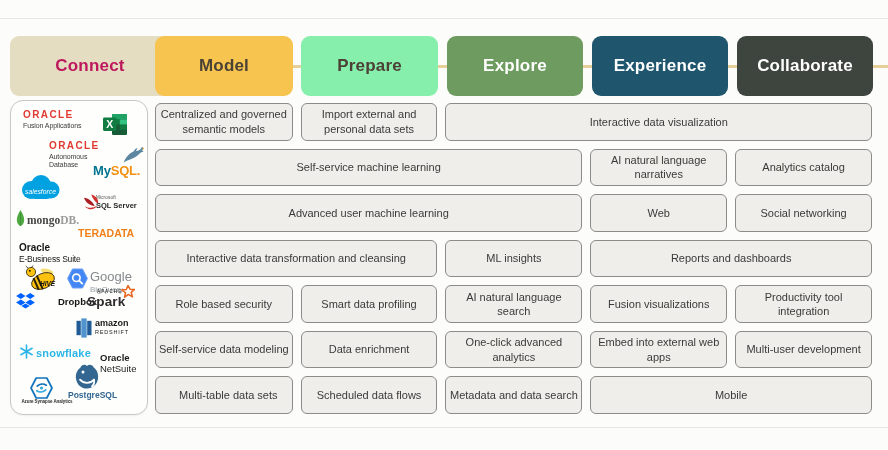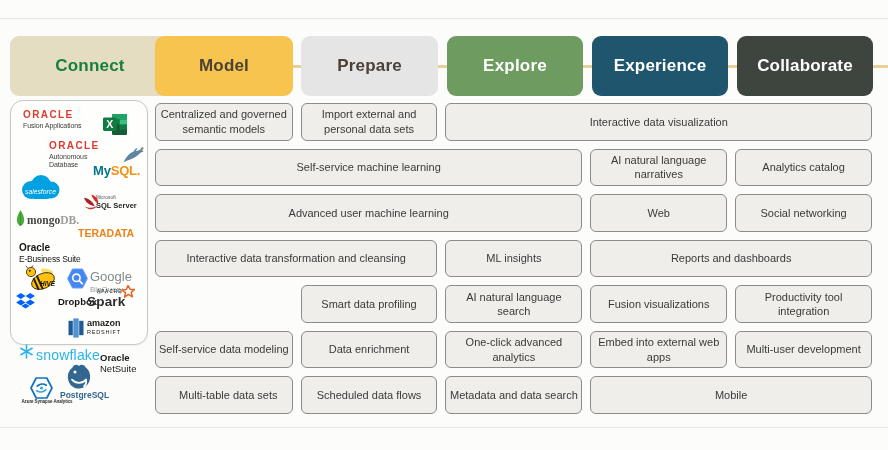--- a/index.html
+++ b/index.html
@@ -15,21 +15,21 @@
          font-weight:bold;font-size:17px;letter-spacing:.2px;}
 
   
   .features{position:absolute;left:155px;top:103px;width:717px;height:311px;display:grid;
             grid-template-columns:repeat(5,1fr);grid-template-rows:repeat(7,1fr);column-gap:9px;row-gap:7.5px;gap:8px;}
   .feature-box{background:var(--box-bg,#efeeeb);border:1px solid var(--box-border,#8d8b87);border-radius:6px;
                display:flex;align-items:center;justify-content:center;text-align:center;white-space:pre;
                color:var(--box-fg,#3a3a38);font-size:11px;line-height:1.3;padding:1px 3px;box-sizing:border-box;}
 
   
-  .connect-panel{position:absolute;left:10px;top:100px;width:138px;height:245px;background:#fefefd;
+  .connect-panel{position:absolute;left:10px;top:100px;width:138px;height:315px;background:#fefefd;
                  border:1px solid #c9c8c4;border-radius:13px;box-shadow:0 1px 2px rgba(0,0,0,.05);box-sizing:border-box;}
   .logo{position:absolute;}
   .oracle-word{color:#e03a31;font-weight:bold;font-size:10px;letter-spacing:1.4px;line-height:1;}
   .logo-sub{color:#3d3d3b;font-size:7px;letter-spacing:-0.1px;line-height:1.2;margin-top:2px;}
   .mysql-text{font-size:13px;font-weight:bold;line-height:1;letter-spacing:-0.2px;}
   .mysql-text .my{color:#00758f;}
   .mysql-text .sql{color:#f29111;}
   .sqlserver-tiny{font-size:4.5px;color:#4c4c4c;letter-spacing:.2px;line-height:1;}
   .sqlserver-name{font-size:7.5px;font-weight:bold;color:#1f1f1f;margin-top:1px;line-height:1;}
   .mongo-text{font-family:"Liberation Serif",serif;font-size:11.5px;font-weight:bold;line-height:1;}
@@ -38,39 +38,39 @@
   .teradata-text{color:#f08119;font-weight:bold;font-size:10.5px;letter-spacing:0;line-height:1;}
   .ebs-brand{color:#161616;font-weight:bold;font-size:10px;line-height:1.15;}
   .ebs-name{color:#161616;font-size:8.5px;letter-spacing:-0.2px;line-height:1.2;}
   .bq-line1{color:#85898d;font-size:13px;line-height:1.15;text-align:right;}
   .bq-line2{color:#9aa0a6;font-size:8px;line-height:1.15;}
   .dropbox-text{color:#161616;font-weight:bold;font-size:9.5px;line-height:1;}
   .spark-apache{color:#3a3a3a;font-size:4.5px;letter-spacing:1.1px;font-weight:bold;line-height:1;}
   .spark-name{color:#2f2b2e;font-weight:bold;font-size:13.5px;line-height:1;letter-spacing:.2px;}
   .rs-line1{color:#1c1c1c;font-weight:bold;font-size:9px;line-height:1;}
   .rs-line2{color:#232323;font-size:5.5px;letter-spacing:.8px;line-height:1;margin-top:1.5px;}
-  .snow-text{color:#2bb5e8;font-weight:normal;font-size:14px;letter-spacing:.2px;line-height:1;}
+  .snow-text{color:#2bb5e8;font-weight:bold;font-size:11px;letter-spacing:.2px;line-height:1;}
   .ns-line1{color:#1b1b1b;font-weight:bold;font-size:9.5px;line-height:1.3;}
   .ns-line2{color:#1b1b1b;font-size:9.5px;line-height:1.05;}
   .azure-text{color:#2e2e2e;font-size:4.5px;font-weight:bold;text-align:center;width:58px;line-height:1;letter-spacing:-0.1px;}
   .pg-text{color:#336791;font-weight:bold;font-size:8.5px;line-height:1;}
   .hive-name{position:absolute;color:#151515;font-weight:bold;font-style:italic;font-size:6.5px;}
 </style>
 </head>
 <body>
 
 <div class="canvas" style="--box-bg: #efeeeb; --box-border: #8d8b87; --box-fg: #3a3a38;">
   <div class="hline top"></div>
   <div class="hline bottom"></div>
 
   <div class="connector" style="background: rgb(231, 207, 154);"></div>
   <div id="pipeline">
-      <div class="stage" style="left: 10px; width: 160px; background: rgb(228, 221, 194); color: #15803d;">Connect</div>
+      <div class="stage" style="left: 10px; width: 160px; background: rgb(228, 221, 194); color: #be185d;">Connect</div>
       <div class="stage" style="left: 155px; width: 138px; background: rgb(247, 196, 79); color: rgb(74, 66, 52);">Model</div>
-      <div class="stage" style="left: 301px; width: 137px; background: #e5e5e5; color: rgb(76, 64, 55);">Prepare</div>
+      <div class="stage" style="left: 301px; width: 137px; background: #86efac; color: rgb(76, 64, 55);">Prepare</div>
       <div class="stage" style="left: 447px; width: 136px; background: rgb(110, 155, 95); color: rgb(255, 255, 255);">Explore</div>
       <div class="stage" style="left: 592px; width: 136px; background: rgb(31, 86, 110); color: rgb(255, 255, 255);">Experience</div>
       <div class="stage" style="left: 737px; width: 136px; background: rgb(62, 68, 62); color: rgb(255, 255, 255);">Collaborate</div>
     </div>
 
   <div class="connect-panel">
 
     <div class="logo" style="left:12px;top:9px;">
       <div class="oracle-word">ORACLE</div>
       <div class="logo-sub">Fusion Applications</div>
@@ -183,21 +183,21 @@
     </div>
 
     <div class="logo" style="left:76px;top:183px;">
       <div class="spark-apache" style="position:absolute;left:10px;top:6px;">APACHE</div>
       <svg width="14" height="14" viewBox="0 0 14 14" style="position:absolute;left:34px;top:1px;">
         <path d="M7,0.5 L9,4.2 L13.5,4.4 L10.2,7.4 L11.4,11.8 L7.4,9.4 L3.6,12.2 L4.5,7.6 L0.7,5 L5.3,4.5 Z" fill="none" stroke="#e8641f" stroke-width="1.5" stroke-linejoin="round"></path>
       </svg>
       <div class="spark-name" style="margin-top:11px;">Spark</div>
     </div>
 
-    <div class="logo" style="left:57px;top:217px;">
+    <div class="logo" style="left:65px;top:217px;">
       <svg width="16" height="20" viewBox="0 0 16 20" style="position:absolute;left:0;top:0;">
         <rect x="0.5" y="2.8" width="4.3" height="14.4" fill="#205b97"></rect>
         <rect x="11.2" y="2.8" width="4.3" height="14.4" fill="#205b97"></rect>
         <rect x="5.3" y="0.4" width="5.4" height="19.2" fill="#5193ce"></rect>
       </svg>
       <div style="margin-left:19px;margin-top:1px;">
         <div class="rs-line1">amazon</div>
         <div class="rs-line2">REDSHIFT</div>
       </div>
     </div>
@@ -222,21 +222,21 @@
     <div class="logo" style="left:7px;top:274px;">
       <svg width="23" height="22" viewBox="0 0 23 22" style="position:absolute;left:12px;top:2px;">
         <polygon points="6.2,1 16.8,1 22,11 16.8,21 6.2,21 1,11" fill="none" stroke="#1173bc" stroke-width="1.7" stroke-linejoin="round"></polygon>
         <path d="M6.7,13.8 C9.6,15.7 13.4,15.2 15.8,12.8" stroke="#35a8dc" stroke-width="1.7" fill="none" stroke-linecap="round"></path>
         <path d="M16.3,8.2 C13.4,6.3 9.6,6.8 7.2,9.2" stroke="#1173bc" stroke-width="1.7" fill="none" stroke-linecap="round"></path>
         <circle cx="11.5" cy="11" r="1.6" fill="#35a8dc"></circle>
       </svg>
       <div class="azure-text" style="margin-top:25px;">Azure Synapse Analytics</div>
     </div>
 
-    <div class="logo" style="left:49px;top:262px;">
+    <div class="logo" style="left:57px;top:262px;">
       <svg width="30" height="29" viewBox="0 0 30 29" style="position:absolute;left:4px;top:0;">
         <path d="M8.3,4.8 C9.5,1.6 12.9,0.9 15,2.9 C17.1,0.9 20.5,1.6 21.7,4.4 C25.2,6.9 26.8,11.6 25.9,16.3 C24.9,21.5 20.6,25.6 15,25.6 C9.4,25.6 5.1,21.9 4.1,16.3 C3.2,11.3 5,7.2 8.3,4.8 Z" fill="#336791"></path>
         <circle cx="11" cy="9" r="1.5" fill="#ffffff"></circle>
         <path d="M8,16.6 C11.8,20.9 18.2,20.9 22,16.6" stroke="#ffffff" stroke-width="1.8" fill="none" stroke-linecap="round"></path>
         <path d="M22,16.6 C22.5,19.5 21.8,21.8 20,23.5" stroke="#ffffff" stroke-width="1.8" fill="none" stroke-linecap="round"></path>
       </svg>
       <div class="pg-text" style="margin-top:28px;">PostgreSQL</div>
     </div>
 
   </div>
@@ -250,20 +250,21 @@
       <div class="feature-box" style="grid-area: 2 / 1 / auto / span 3;">Self-service machine learning</div>
       <div class="feature-box" style="grid-area: 2 / 4 / auto / span 1;">AI natural language
 narratives</div>
       <div class="feature-box" style="grid-area: 2 / 5 / auto / span 1;">Analytics catalog</div>
       <div class="feature-box" style="grid-area: 3 / 1 / auto / span 3;">Advanced user machine learning</div>
       <div class="feature-box" style="grid-area: 3 / 4 / auto / span 1;">Web</div>
       <div class="feature-box" style="grid-area: 3 / 5 / auto / span 1;">Social networking</div>
       <div class="feature-box" style="grid-area: 4 / 1 / auto / span 2;">Interactive data transformation and cleansing</div>
       <div class="feature-box" style="grid-area: 4 / 3 / auto / span 1;">ML insights</div>
       <div class="feature-box" style="grid-area: 4 / 4 / auto / span 2;">Reports and dashboards</div>
+      <div class="feature-box" style="grid-area: 5 / 1 / auto / span 1;">Role based security</div>
       <div class="feature-box" style="grid-area: 5 / 2 / auto / span 1;">Smart data profiling</div>
       <div class="feature-box" style="grid-area: 5 / 3 / auto / span 1;">AI natural language
 search</div>
       <div class="feature-box" style="grid-area: 5 / 4 / auto / span 1;">Fusion visualizations</div>
       <div class="feature-box" style="grid-area: 5 / 5 / auto / span 1;">Productivity tool
 integration</div>
       <div class="feature-box" style="grid-area: 6 / 1 / auto / span 1;">Self-service data modeling</div>
       <div class="feature-box" style="grid-area: 6 / 2 / auto / span 1;">Data enrichment</div>
       <div class="feature-box" style="grid-area: 6 / 3 / auto / span 1;">One-click advanced
 analytics</div>

